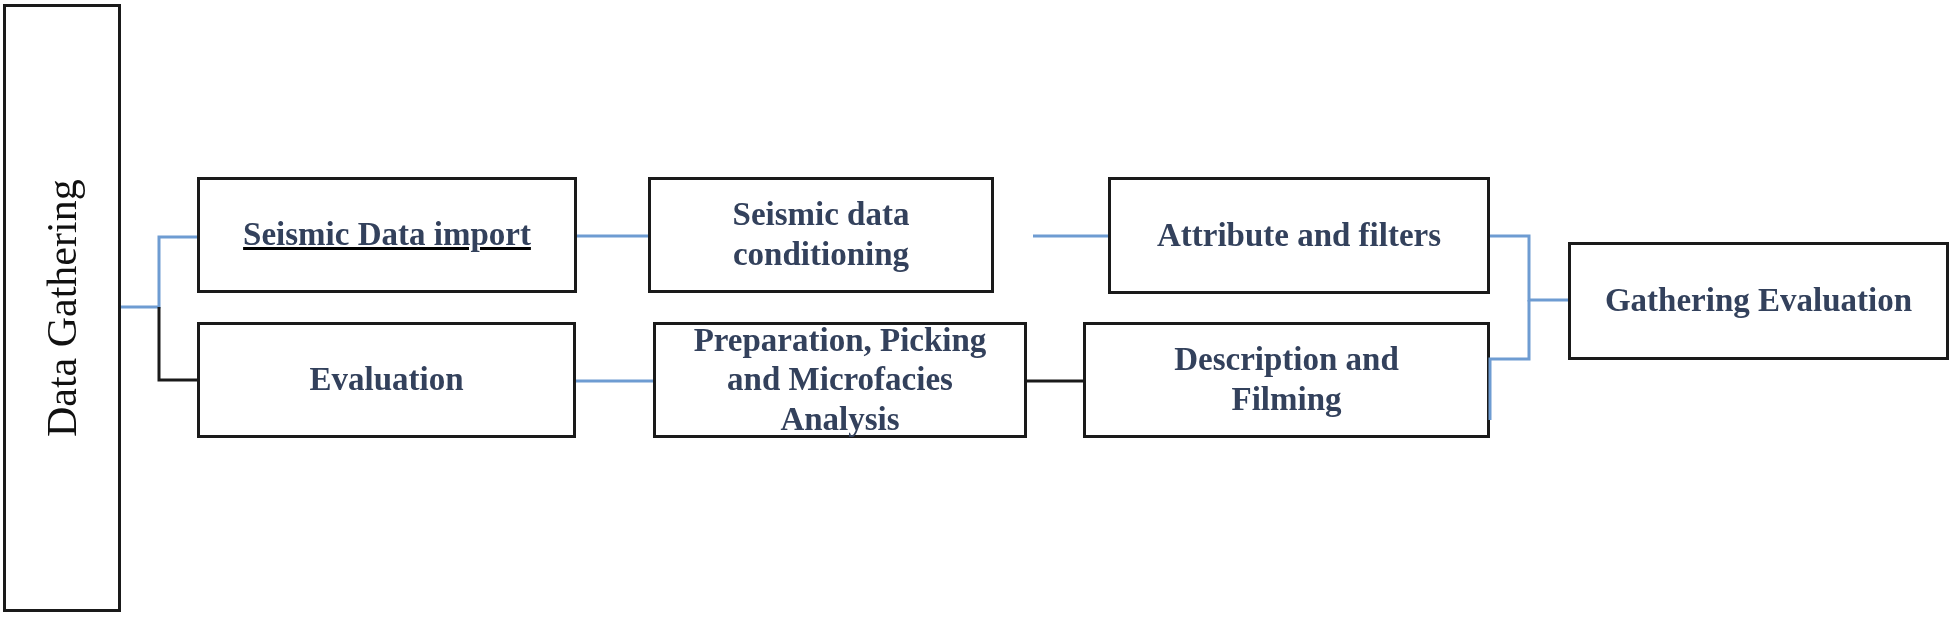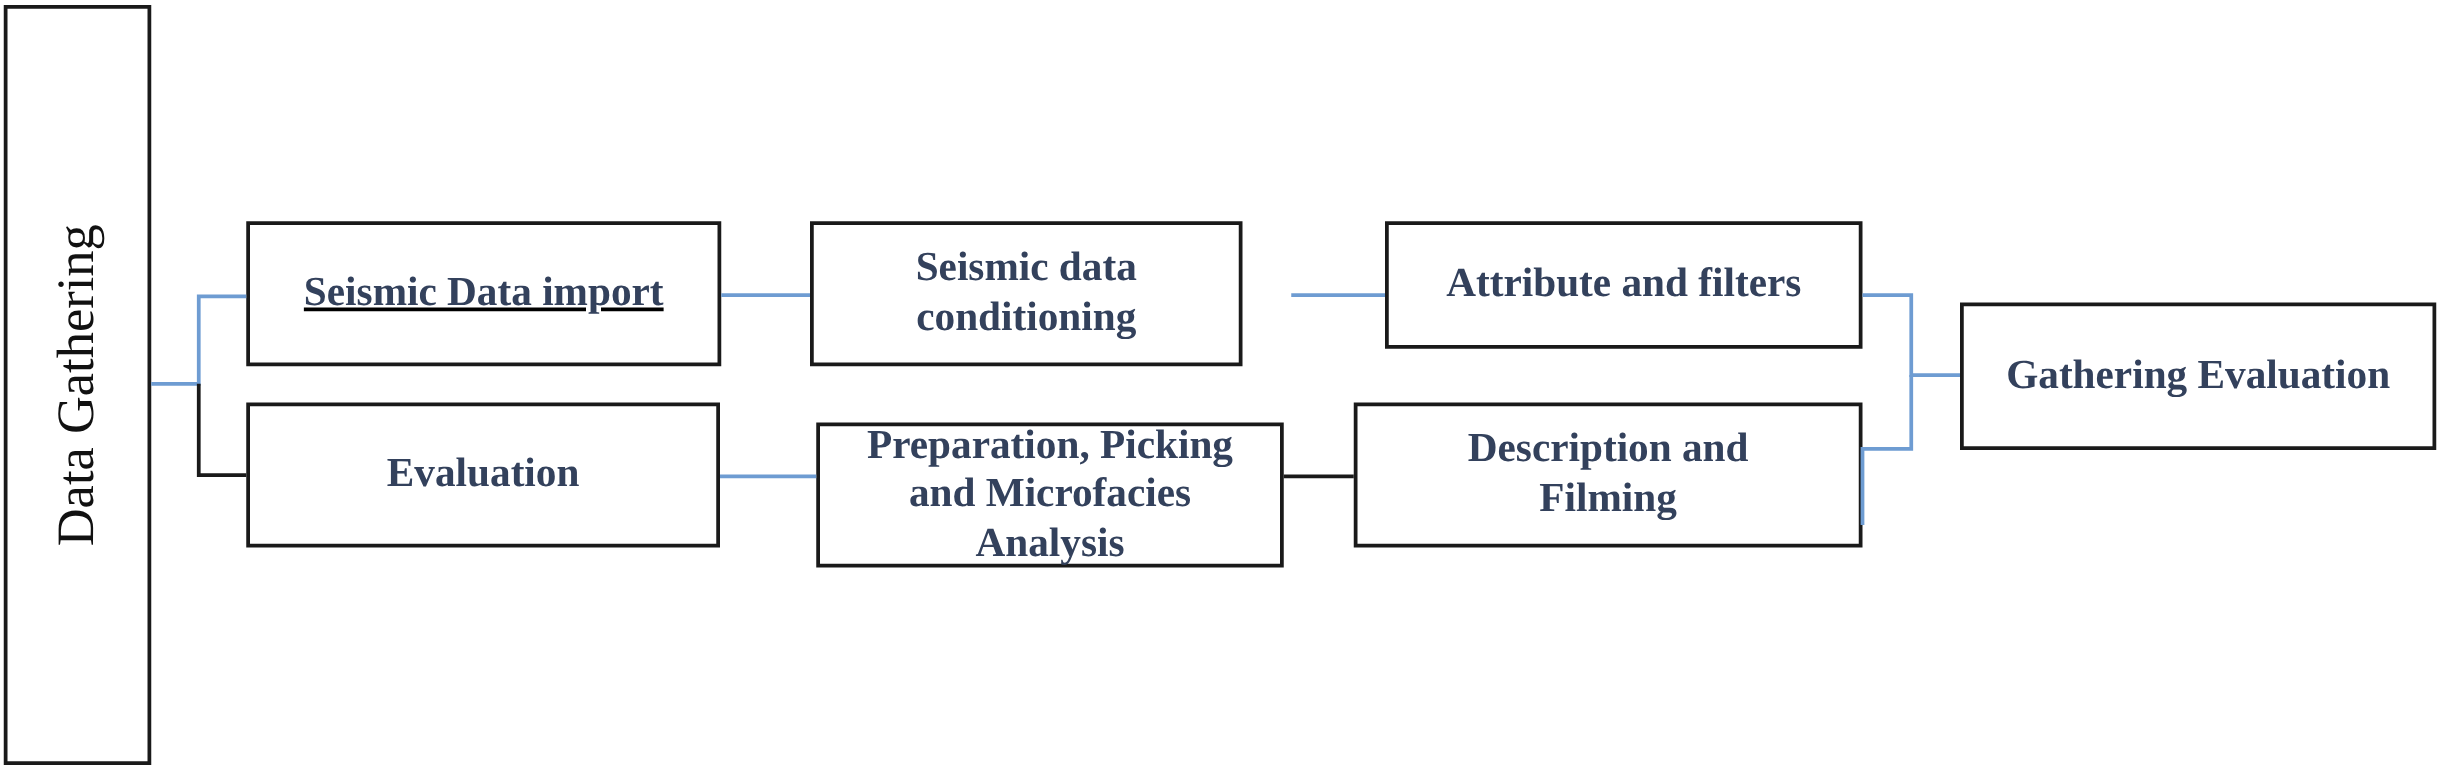--- a/index.html
+++ b/index.html
@@ -59,23 +59,23 @@
     font-size: 42px;
     color: var(--side-text);
     white-space: nowrap;
     transform: rotate(-90deg);
   }
 
   
   .n-data-gathering        { left: 3px;    top: 4px;   width: 118px; height: 608px; }
   .n-seismic-import        { left: 197px;  top: 177px; width: 380px; height: 116px; text-decoration: underline; }
   .n-seismic-conditioning  { left: 648px;  top: 177px; width: 346px; height: 116px; }
-  .n-attribute-filters     { left: 1108px; top: 177px; width: 382px; height: 102px; }
+  .n-attribute-filters     { left: 1108px; top: 177px; width: 382px; height: 117px; }
   .n-petrography           { left: 197px;  top: 322px; width: 379px; height: 116px; }
-  .n-preparation           { left: 653px;  top: 322px; width: 374px; height: 116px; margin-top: 16px; }
+  .n-preparation           { left: 653px;  top: 322px; width: 374px; height: 116px; }
   .n-description-filming   { left: 1083px; top: 322px; width: 407px; height: 116px; }
   .n-integrated-evaluation { left: 1568px; top: 242px; width: 381px; height: 118px; }
 </style>
 </head>
 <body>
 
 <div class="canvas">
 
   <svg class="edges" viewBox="0 0 1952 619" xmlns="http://www.w3.org/2000/svg">
     <polyline class="edge-blue" points="121,307 159,307 159,237 197,237"></polyline>

